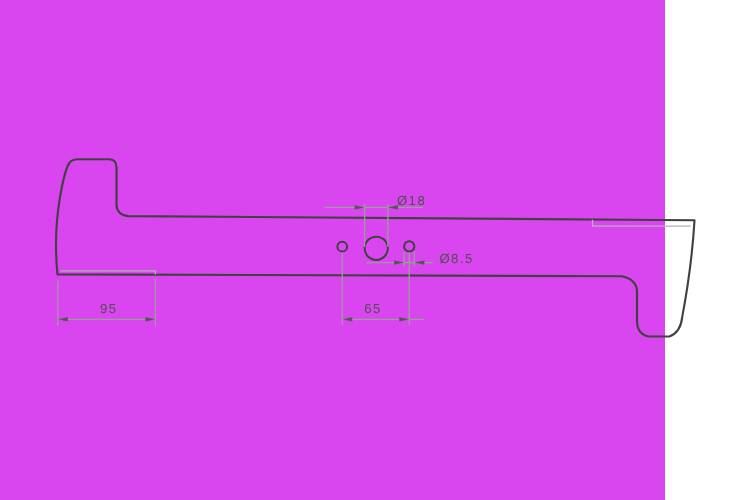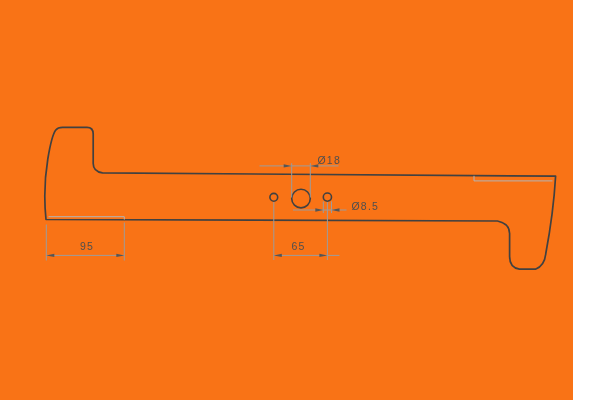--- a/index.html
+++ b/index.html
@@ -6,23 +6,23 @@
     margin: 0;
     padding: 0;
     width: 600px;
     height: 400px;
     background: #ffffff;
     overflow: hidden;
     font-family: "Liberation Sans", sans-serif;
   }
   .stage {
     position: relative;
-    width: 573px;
+    width: 532px;
     height: 400px;
-    background: #f97316;
+    background: #d946ef;
   }
   svg { display: block; }
   .outline {
     fill: none;
     stroke: #414141;
     stroke-width: 1.7;
     stroke-linejoin: round;
     stroke-linecap: round;
   }
   .hole {

